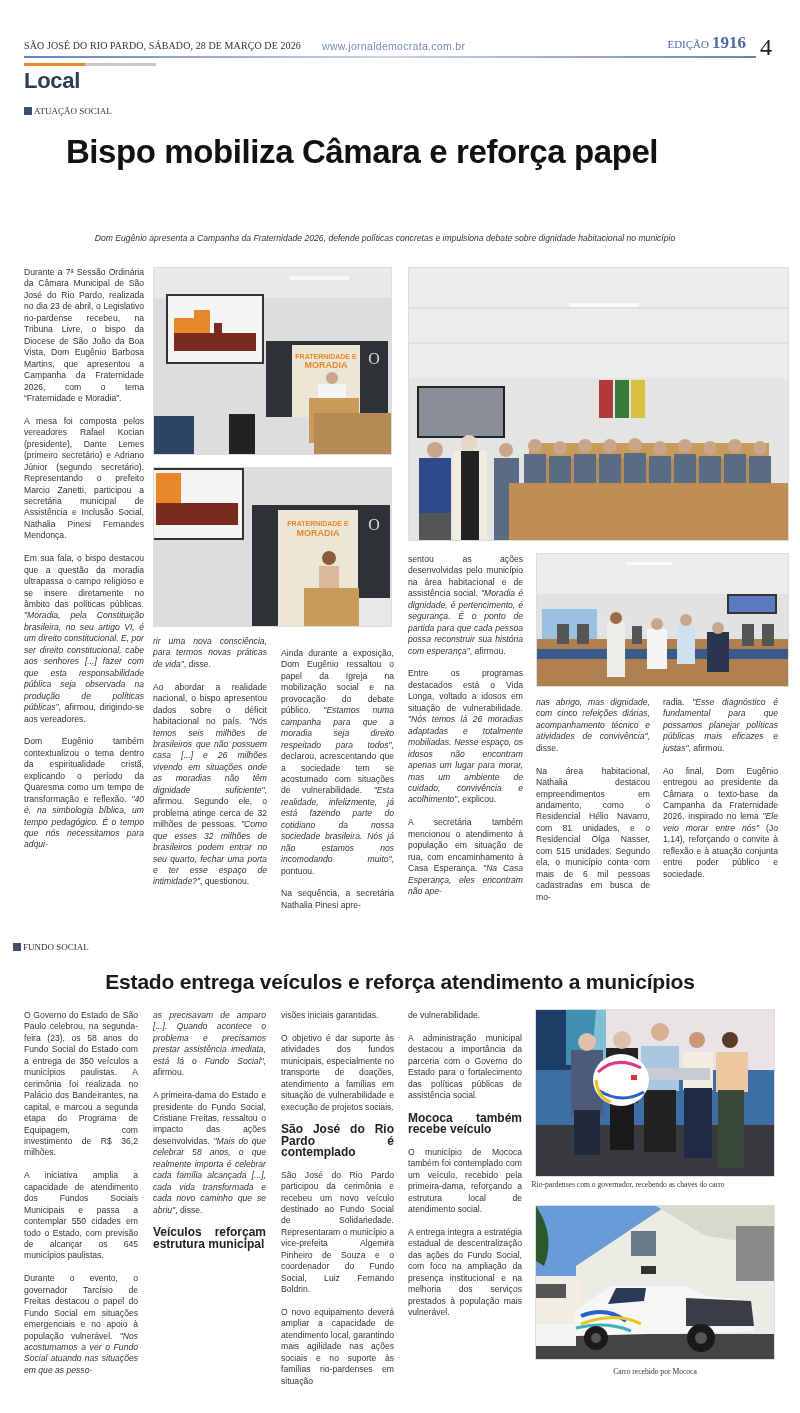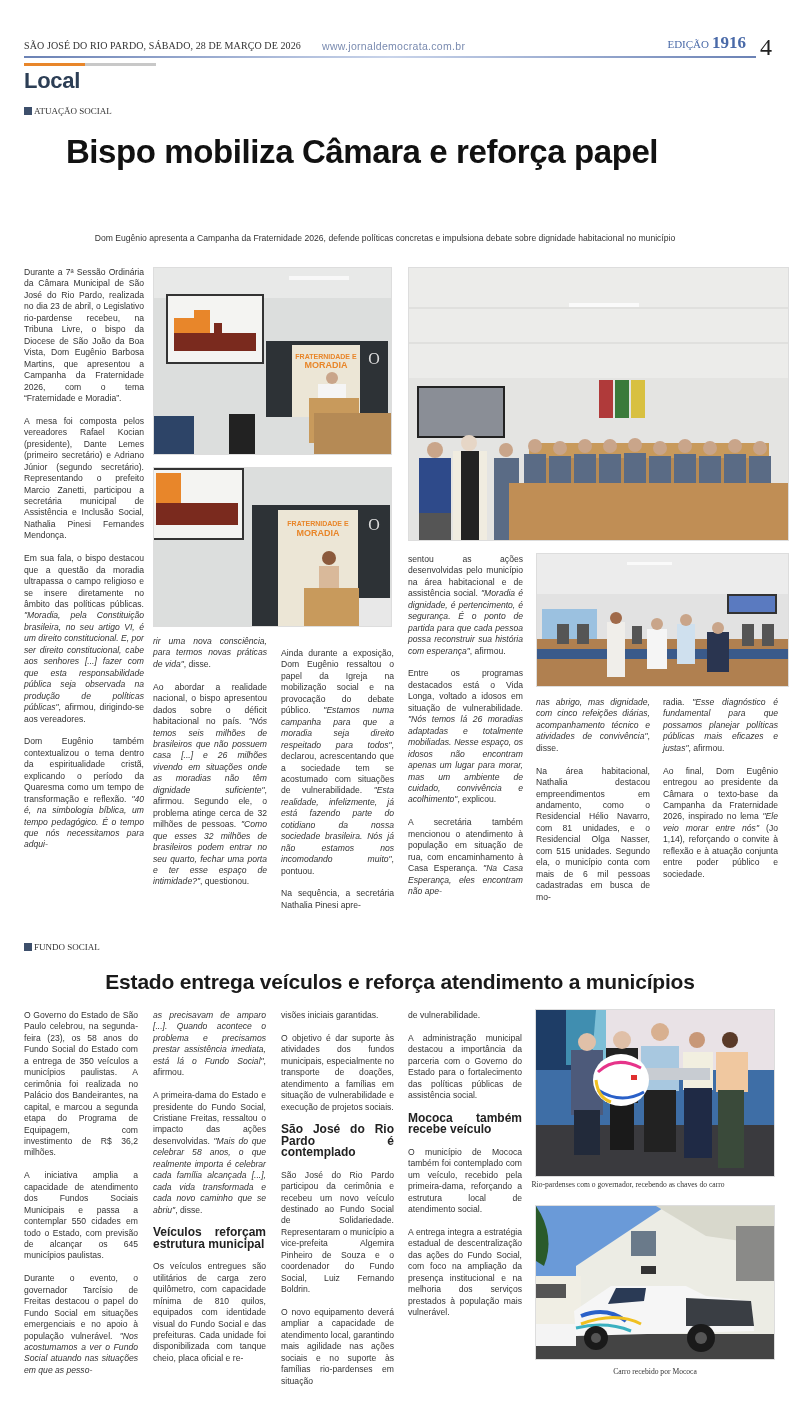--- a/index.html
+++ b/index.html
@@ -15,21 +15,21 @@
   .hdr-ed b { font-size: 17px; font-weight: bold; margin-left: 3px; }
   .hdr-page { right: 28px; top: 34px; font-family: "Liberation Serif", serif; font-size: 24px; color: #222; }
   .hdr-rule { left: 24px; top: 56px; width: 732px; height: 2px; background: linear-gradient(to right, #6b82b5 0%, #c9d4ea 50%, #6b82b5 100%); }
   .sec-bar-o { left: 24px; top: 63px; width: 61px; height: 3px; background: #e8862a; }
   .sec-bar-g { left: 85px; top: 63px; width: 71px; height: 3px; background: #c8c8c8; }
   .sec-title { left: 24px; top: 68px; font-size: 22px; font-weight: bold; color: #2c3e55; letter-spacing: -0.3px; }
   .kicker { font-family: "Liberation Serif", serif; font-size: 9px; color: #333; text-transform: uppercase; display: flex; align-items: center; }
   .kicker .sq { width: 8px; height: 8px; background: #3d4f6b; margin-right: 2px; display: inline-block; }
 
   .headline1 { left: 0; top: 133px; width: 724px; text-align: center; font-size: 33px; font-weight: bold; line-height: 38px; color: #111; letter-spacing: -0.4px; }
-  .subhead { left: 0; top: 233px; width: 770px; text-align: center; font-size: 8.6px; color: #333; }
+  .subhead { left: 0; top: 233px; width: 770px; text-align: center; font-size: 8.6px; font-style: italic; color: #333; }
 
   
   .col { position: absolute; font-size: 8.6px; line-height: 11.45px; color: #333; text-align: justify; hyphens: manual; }
   .col p { margin-bottom: 11.4px; }
   .col p:last-child { margin-bottom: 0; }
   .col i { font-style: italic; }
   .col h4 { font-size: 12px; font-weight: bold; color: #222; margin-bottom: 11px; line-height: 11.4px; }
 
   
   .photo { position: absolute; overflow: hidden; border: 1px solid #ddd; }
@@ -209,37 +209,36 @@
 <div class="col" style="left:536px;top:697px;width:114px;">
   <p><i>nas abrigo, mas dignidade, com cinco refeições diárias, acompanhamento técnico e atividades de convivência"</i><span>, disse.</span></p>
   <p>Na área habitacional, Nathalia destacou empreendimentos em andamento, como o Residencial Hélio Navarro, com 81 unidades, e o Residencial Olga Nasser, com 515 unidades. Segundo ela, o município conta com mais de 6 mil pessoas cadastradas em busca de mo-</p>
 </div>
 
 <div class="col" style="left:663px;top:697px;width:115px;">
   <p><span>radia. </span><i>"Esse diagnóstico é fundamental para que possamos planejar políticas públicas mais eficazes e justas"</i><span>, afirmou.</span></p>
   <p><span>Ao final, Dom Eugênio entregou ao presidente da Câmara o texto-base da Campanha da Fraternidade 2026, inspirado no lema </span><i>"Ele veio morar entre nós"</i><span> (Jo 1,14), reforçando o convite à reflexão e à atuação conjunta entre poder público e sociedade.</span></p>
 </div>
 
-<div class="abs kicker" style="left:24px;top:942px;justify-content:space-between;">
+<div class="abs kicker" style="left:13px;top:942px;justify-content:space-between;">
   <span class="sq"></span>
   <span>FUNDO SOCIAL</span>
 </div>
 <div class="abs headline2">Estado entrega veículos e reforça atendimento a municípios</div>
 
 <div class="col" style="left:24px;top:1010px;width:114px;">
   <p>O Governo do Estado de São Paulo celebrou, na segunda-feira (23), os 58 anos do Fundo Social do Estado com a entrega de 350 veículos a municípios paulistas. A cerimônia foi realizada no Palácio dos Bandeirantes, na capital, e marcou a segunda etapa do Programa de Equipagem, com investimento de R$ 36,2 milhões.</p>
   <p>A iniciativa amplia a capacidade de atendimento dos Fundos Sociais Municipais e passa a contemplar 550 cidades em todo o Estado, com previsão de alcançar os 645 municípios paulistas.</p>
   <p><span>Durante o evento, o governador Tarcísio de Freitas destacou o papel do Fundo Social em situações emergenciais e no apoio à população vulnerável. </span><i>"Nos acostumamos a ver o Fundo Social atuando nas situações em que as pesso-</i></p>
 </div>
 
 <div class="col" style="left:153px;top:1010px;width:113px;">
   <p><i>as precisavam de amparo [...]. Quando acontece o problema e precisamos prestar assistência imediata, está lá o Fundo Social"</i><span>, afirmou.</span></p>
   <p><span>A primeira-dama do Estado e presidente do Fundo Social, Cristiane Freitas, ressaltou o impacto das ações desenvolvidas. </span><i>"Mais do que celebrar 58 anos, o que realmente importa é celebrar cada família alcançada [...], cada vida transformada e cada novo caminho que se abriu"</i><span>, disse.</span></p>
   <h4>Veículos reforçam estrutura municipal</h4>
-  <p>Os veículos entregues são utilitários de carga zero quilômetro, com capacidade mínima de 810 quilos, equipados com identidade visual do Fundo Social e das prefeituras. Cada unidade foi disponibilizada com tanque cheio, placa oficial e re-</p>
 </div>
 
 <div class="col" style="left:281px;top:1010px;width:113px;">
   <p>visões iniciais garantidas.</p>
   <p>O objetivo é dar suporte às atividades dos fundos municipais, especialmente no transporte de doações, atendimento a famílias em situação de vulnerabilidade e execução de projetos sociais.</p>
   <h4>São José do Rio Pardo é contemplado</h4>
   <p>São José do Rio Pardo participou da cerimônia e recebeu um novo veículo destinado ao Fundo Social de Solidariedade. Representaram o município a vice-prefeita Algemira Pinheiro de Souza e o coordenador do Fundo Social, Luiz Fernando Boldrin.</p>
   <p>O novo equipamento deverá ampliar a capacidade de atendimento local, garantindo mais agilidade nas ações sociais e no suporte às famílias rio-pardenses em situação</p>
 </div>
 

